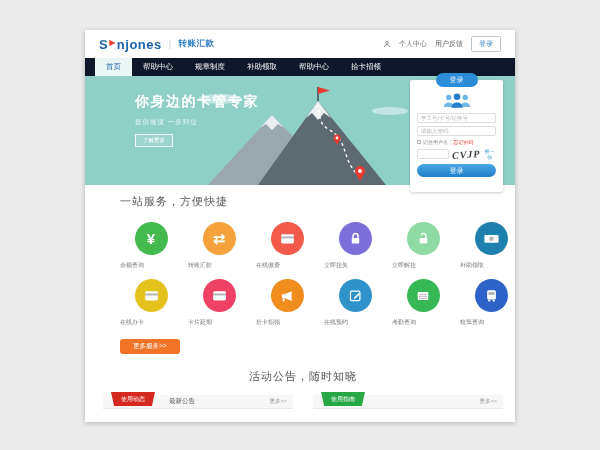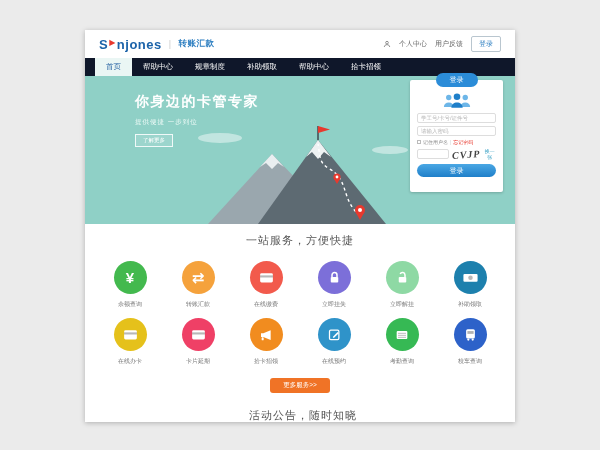--- a/index.html
+++ b/index.html
@@ -17,21 +17,21 @@
   .header-right { margin-left:auto; display:flex; align-items:center; gap:8px; font-size:7px; color:#666; }
   .header-link { cursor:pointer; }
   .login-mini { border:1px solid #b9c6cf; border-radius:2px; padding:2px 7px; color:#2e7fc1; font-size:7px; }
 
   
   .nav { height:18px; display:flex; align-items:stretch; padding-left:10px; font-size:7.5px; }
   .nav-item { color:#fff; line-height:18px; padding:0 11px; cursor:pointer; }
   .nav-item.active { background:#eaf6f4; color:#1b5a9e; }
 
   
-  .banner { position:relative; height:148px; overflow:visible; }
+  .banner { position:relative; height:109px; overflow:visible; }
   .banner-text { position:absolute; left:50px; top:17px; color:#fff; }
   .banner-title { font-size:14px; font-weight:bold; letter-spacing:1.5px; }
   .banner-sub { font-size:6.5px; margin-top:7px; color:#f0fbf8; letter-spacing:1px; }
   .banner-btn { display:inline-block; margin-top:7px; font-size:5.5px; color:#fff;
                 border:1px solid rgba(255,255,255,.85); background:rgba(255,255,255,.12); padding:2px 7px; }
   .mountains { position:absolute; left:105px; bottom:0; }
 
   
   .login-card { position:absolute; right:12px; top:4px; width:93px; height:112px; background:#fff;
                 border-radius:2px; box-shadow:0 1px 3px rgba(0,0,0,.2); z-index:5; }
@@ -47,21 +47,21 @@
   .opt-sep { color:#ccc; }
   .captcha-row { display:flex; align-items:center; gap:3px; margin-bottom:4px; }
   .captcha-input { width:32px; height:10px; border:1px solid #ddd; border-radius:2px; }
   .captcha-code { font-family:"Liberation Serif","DejaVu Serif",serif; font-style:italic; font-weight:bold;
                   font-size:10px; color:#444; letter-spacing:1px; transform:rotate(-4deg); }
   .captcha-refresh { font-size:5px; color:#2e9bc1; }
   .login-submit { display:block; width:100%; height:13px; border:none; border-radius:7px; color:#fff;
                   font-size:7px; background:linear-gradient(#4aa7e4,#1f7fc9); cursor:pointer; }
 
   
-  .services { text-align:center; padding-top:9px; }
+  .services { padding-top:9px;margin-left:35px; }
   .section-title { font-size:11px; color:#555; letter-spacing:1px; }
   .svc-row { display:flex; justify-content:space-between; width:402px; margin:0 auto; }
   .svc-row.first { margin-top:13px; }
   .svc-row.second { margin-top:9px; }
   .svc { width:62px; cursor:pointer; }
   .svc-circle { width:33px; height:33px; border-radius:50%; margin:0 auto; display:flex;
                 align-items:center; justify-content:center; color:#fff; }
   .svc-circle .glyph { font-size:15px; font-weight:bold; line-height:1; }
   .svc-label { font-size:6px; color:#777; margin-top:6px; }
   .more-btn { display:inline-block; margin-top:12px; color:#fff; font-size:6.5px; padding:3px 13px;

